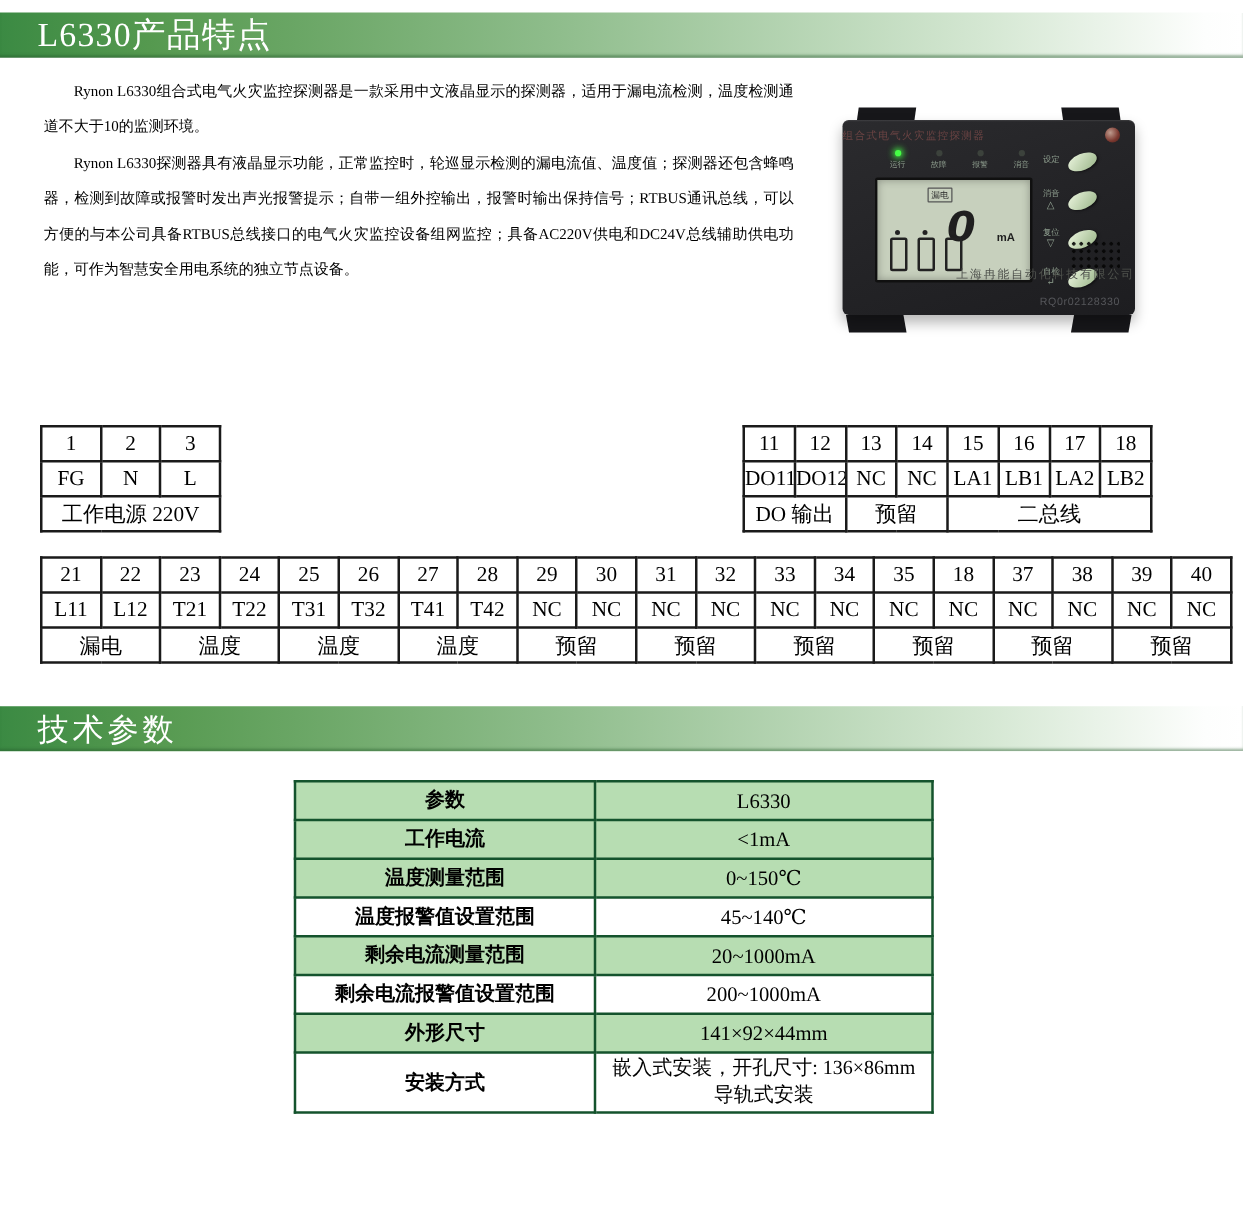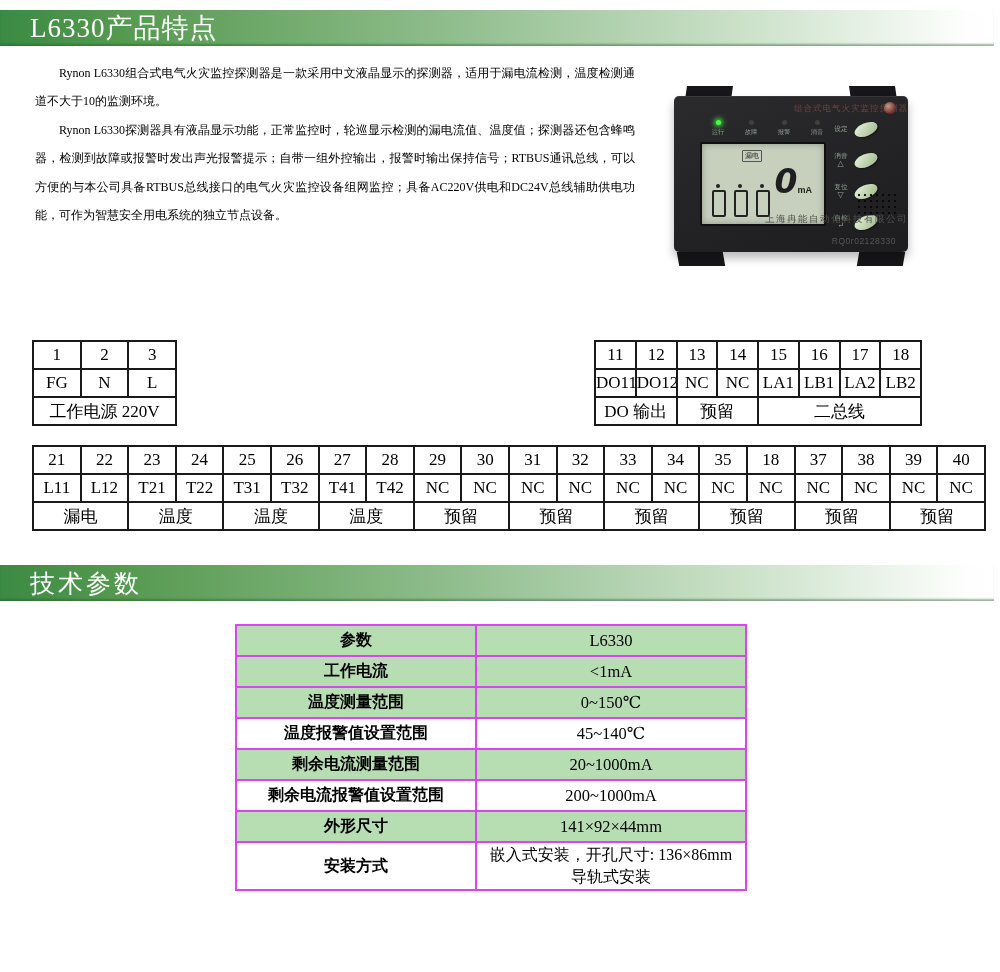--- a/index.html
+++ b/index.html
@@ -24,37 +24,37 @@
   
   .photo{position:absolute;left:652px;top:80px;width:278px;height:188px;background:#fff;}
   .ear{position:absolute;background:#17171a;width:46px;height:14px;}
   .e-tl{left:34px;top:6px;transform:skewX(-8deg);}
   .e-tr{right:34px;top:6px;transform:skewX(8deg);}
   .e-bl{left:26px;bottom:2px;transform:skewX(10deg);}
   .e-br{right:26px;bottom:2px;transform:skewX(-10deg);}
   .dev-body{position:absolute;left:22px;top:16px;width:234px;height:156px;border-radius:5px;
             background:linear-gradient(160deg,#2b2b2e 0%,#232326 55%,#1d1d20 100%);
             box-shadow:0 6px 10px rgba(0,0,0,.28), inset 0 1px 0 rgba(255,255,255,.08);}
-  .dev-title{position:absolute;top:7px;left:0;width:100%;text-align:right;font-size:8.5px;
+  .dev-title{position:absolute;top:7px;left:0;width:100%;text-align:left;font-size:8.5px;
              color:#6a4343;letter-spacing:1px;font-family:Liberation Sans, sans-serif;}
   .dev-logo{position:absolute;right:12px;top:6px;width:12px;height:12px;border-radius:50%;
             background:radial-gradient(circle at 35% 35%,#d9b0a0,#8a3b30 60%,#4c1f1a);opacity:.85;}
   .led-row{position:absolute;left:32px;top:24px;display:flex;gap:9px;}
   .led{display:flex;flex-direction:column;align-items:center;width:24px;}
   .led .dot{width:5px;height:5px;border-radius:50%;background:#3c423c;margin-bottom:2px;}
   .led .dot.on{background:#45ff45;box-shadow:0 0 5px 1.5px rgba(69,255,69,.9);}
   .led .lb{font-size:7px;color:#8d9c8d;transform:scale(.9);font-family:"Liberation Sans",sans-serif;white-space:nowrap;}
   .lcd{position:absolute;left:26px;top:46px;width:122px;height:80px;background:#c7d0bd;
        border:2px solid #101010;border-radius:2px;box-shadow:inset 0 0 7px rgba(0,0,0,.3);}
   .lcd-tag{position:absolute;left:40px;top:6px;font-size:7px;color:#2a2a2a;border:1px solid #555;
            padding:0 2px;border-radius:1px;font-family:"Liberation Sans",sans-serif;}
   .lcd-val{position:absolute;right:12px;top:18px;}
   .lcd-val b{font-size:33px;font-style:italic;font-weight:700;color:#1f1f1f;
              font-family:"DejaVu Sans",sans-serif;letter-spacing:-1px;}
-  .lcd-val i{font-size:9px;font-style:normal;font-weight:700;color:#1f1f1f;margin-left:1px;
+  .lcd-val i{font-size:9px;font-style:normal;font-weight:700;color:#1f1f1f;margin-left:18px;
              font-family:"Liberation Sans",sans-serif;}
   .bats{position:absolute;left:10px;bottom:7px;display:flex;gap:8px;}
   .bat{width:10px;height:23px;border:2px solid #222;border-radius:2px;position:relative;}
   .bat::before{content:'';position:absolute;top:-8px;left:2px;width:4px;height:4px;border-radius:50%;background:#222;}
   .btn-col{position:absolute;right:30px;top:22px;display:flex;flex-direction:column;gap:9px;}
   .brow{display:flex;align-items:center;gap:5px;height:22px;}
   .blabels{display:flex;flex-direction:column;align-items:center;width:17px;line-height:8px;}
   .blabels .bl{font-size:7px;color:#90a090;transform:scale(.95);white-space:nowrap;
                font-family:"Liberation Sans",sans-serif;}
   .blabels .bg2{font-size:8px;color:#90a090;}
@@ -71,21 +71,21 @@
   table.term{position:absolute;border-collapse:collapse;table-layout:fixed;font-size:17px;}
   table.term td{border:2px solid #1a1a1a;text-align:center;height:26px;padding:0;overflow:hidden;white-space:nowrap;}
   #t-power{left:32px;top:340px;width:145px;}
   #t-out{left:594px;top:340px;width:328px;}
   #t-ch{left:32px;top:445px;width:954px;}
 
   
   table.spec{position:absolute;left:235px;top:624px;width:510px;border-collapse:collapse;table-layout:fixed;}
   table.spec col.c1{width:240px;}
   table.spec col.c2{width:270px;}
-  table.spec td{border:2px solid #d946ef;text-align:center;height:29px;padding:0 3px;}
+  table.spec td{border:2px solid #14532d;text-align:center;height:29px;padding:0 3px;}
   table.spec tr.hl{background:#b7ddb2;}
   table.spec td.param{font-family:"Liberation Sans","DejaVu Sans",sans-serif;font-weight:600;font-size:16px;}
   table.spec td.value{font-size:16.5px;}
   table.spec tr.last td{height:46px;}
   table.spec tr.last td.value div{line-height:22px;font-size:16px;}
 </style>
 </head>
 <body>
 
 <div class="page">

